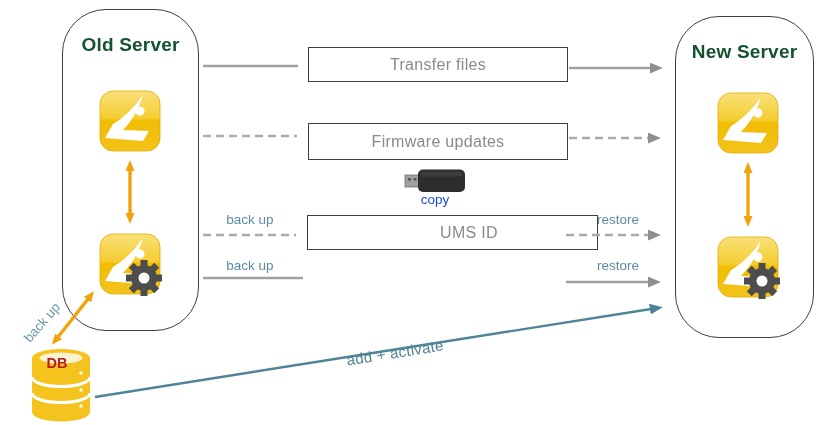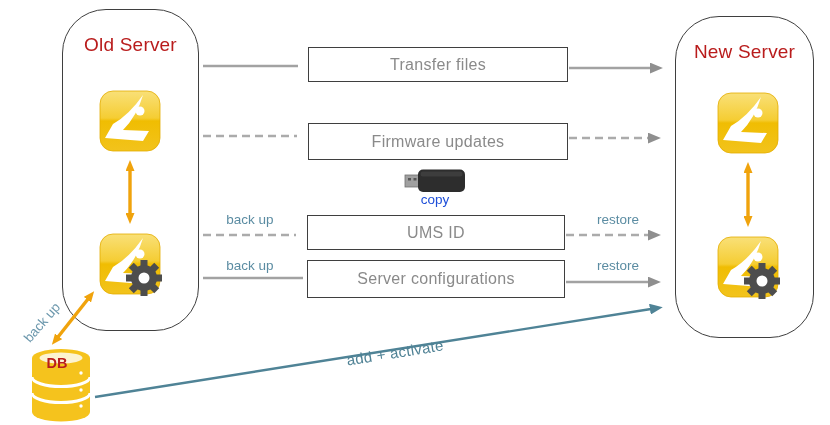--- a/index.html
+++ b/index.html
@@ -5,21 +5,21 @@
   html,body{margin:0;padding:0;background:#ffffff;}
   #canvas{
     position:relative;width:830px;height:425px;background:#ffffff;overflow:hidden;
     font-family:"Liberation Sans","DejaVu Sans",sans-serif;
   }
   .panel{
     position:absolute;border:1.6px solid #3f3f3f;border-radius:44px;background:transparent;z-index:1;
   }
   .panel-title{
     position:absolute;left:0;right:0;top:24px;text-align:center;
-    font-size:19px;font-weight:normal;color:#b91c1c;letter-spacing:.2px;
+    font-size:19px;font-weight:bold;color:#14532d;letter-spacing:.2px;
   }
   .step-box{
     position:absolute;border:1px solid #3f3f3f;background:#ffffff;z-index:2;
     display:flex;align-items:center;justify-content:center;
     font-size:16px;color:#8a8a8a;letter-spacing:.3px;
   }
   .side-label{
     position:absolute;z-index:10;font-size:13.5px;color:#5b8ca2;text-align:center;
   }
   .caption-label{
@@ -50,25 +50,22 @@
   <div class="panel" style="left:675px;top:16px;width:137px;height:320px;">
     <div class="panel-title">New Server</div>
   </div>
 
   <div class="step-box" style="left:308px;top:123px;width:258px;height:35px;">
     <span>Firmware updates</span>
   </div>
   <div class="step-box" style="left:308px;top:47px;width:258px;height:33px;">
     <span>Transfer files</span>
   </div>
-  <div class="step-box" style="left:307px;top:215px;width:256px;height:33px;">
+  <div class="step-box" style="left:307px;top:215px;width:256px;height:33px;padding-left:33px;">
     <span>UMS ID</span>
-  </div>
-  <div class="step-box" style="left:307px;top:260px;width:256px;height:36px;">
-    <span>Server configurations</span>
   </div>
 
   <div class="side-label" style="left:212px;top:212px;width:76px;">back up</div>
   <div class="side-label" style="left:585px;top:212px;width:66px;">restore</div>
   <div class="side-label" style="left:212px;top:258px;width:76px;">back up</div>
   <div class="side-label" style="left:585px;top:258px;width:66px;">restore</div>
   <div class="caption-label" style="left:407px;top:192px;width:56px;">copy</div>
   <div class="rot-label" style="left:6px;top:315px;width:72px;">back up</div>
   <div class="migration-label" style="left:322px;top:344px;width:146px;">add + activate</div>
   <div class="db-label" style="left:34px;top:355px;width:46px;">DB</div>

